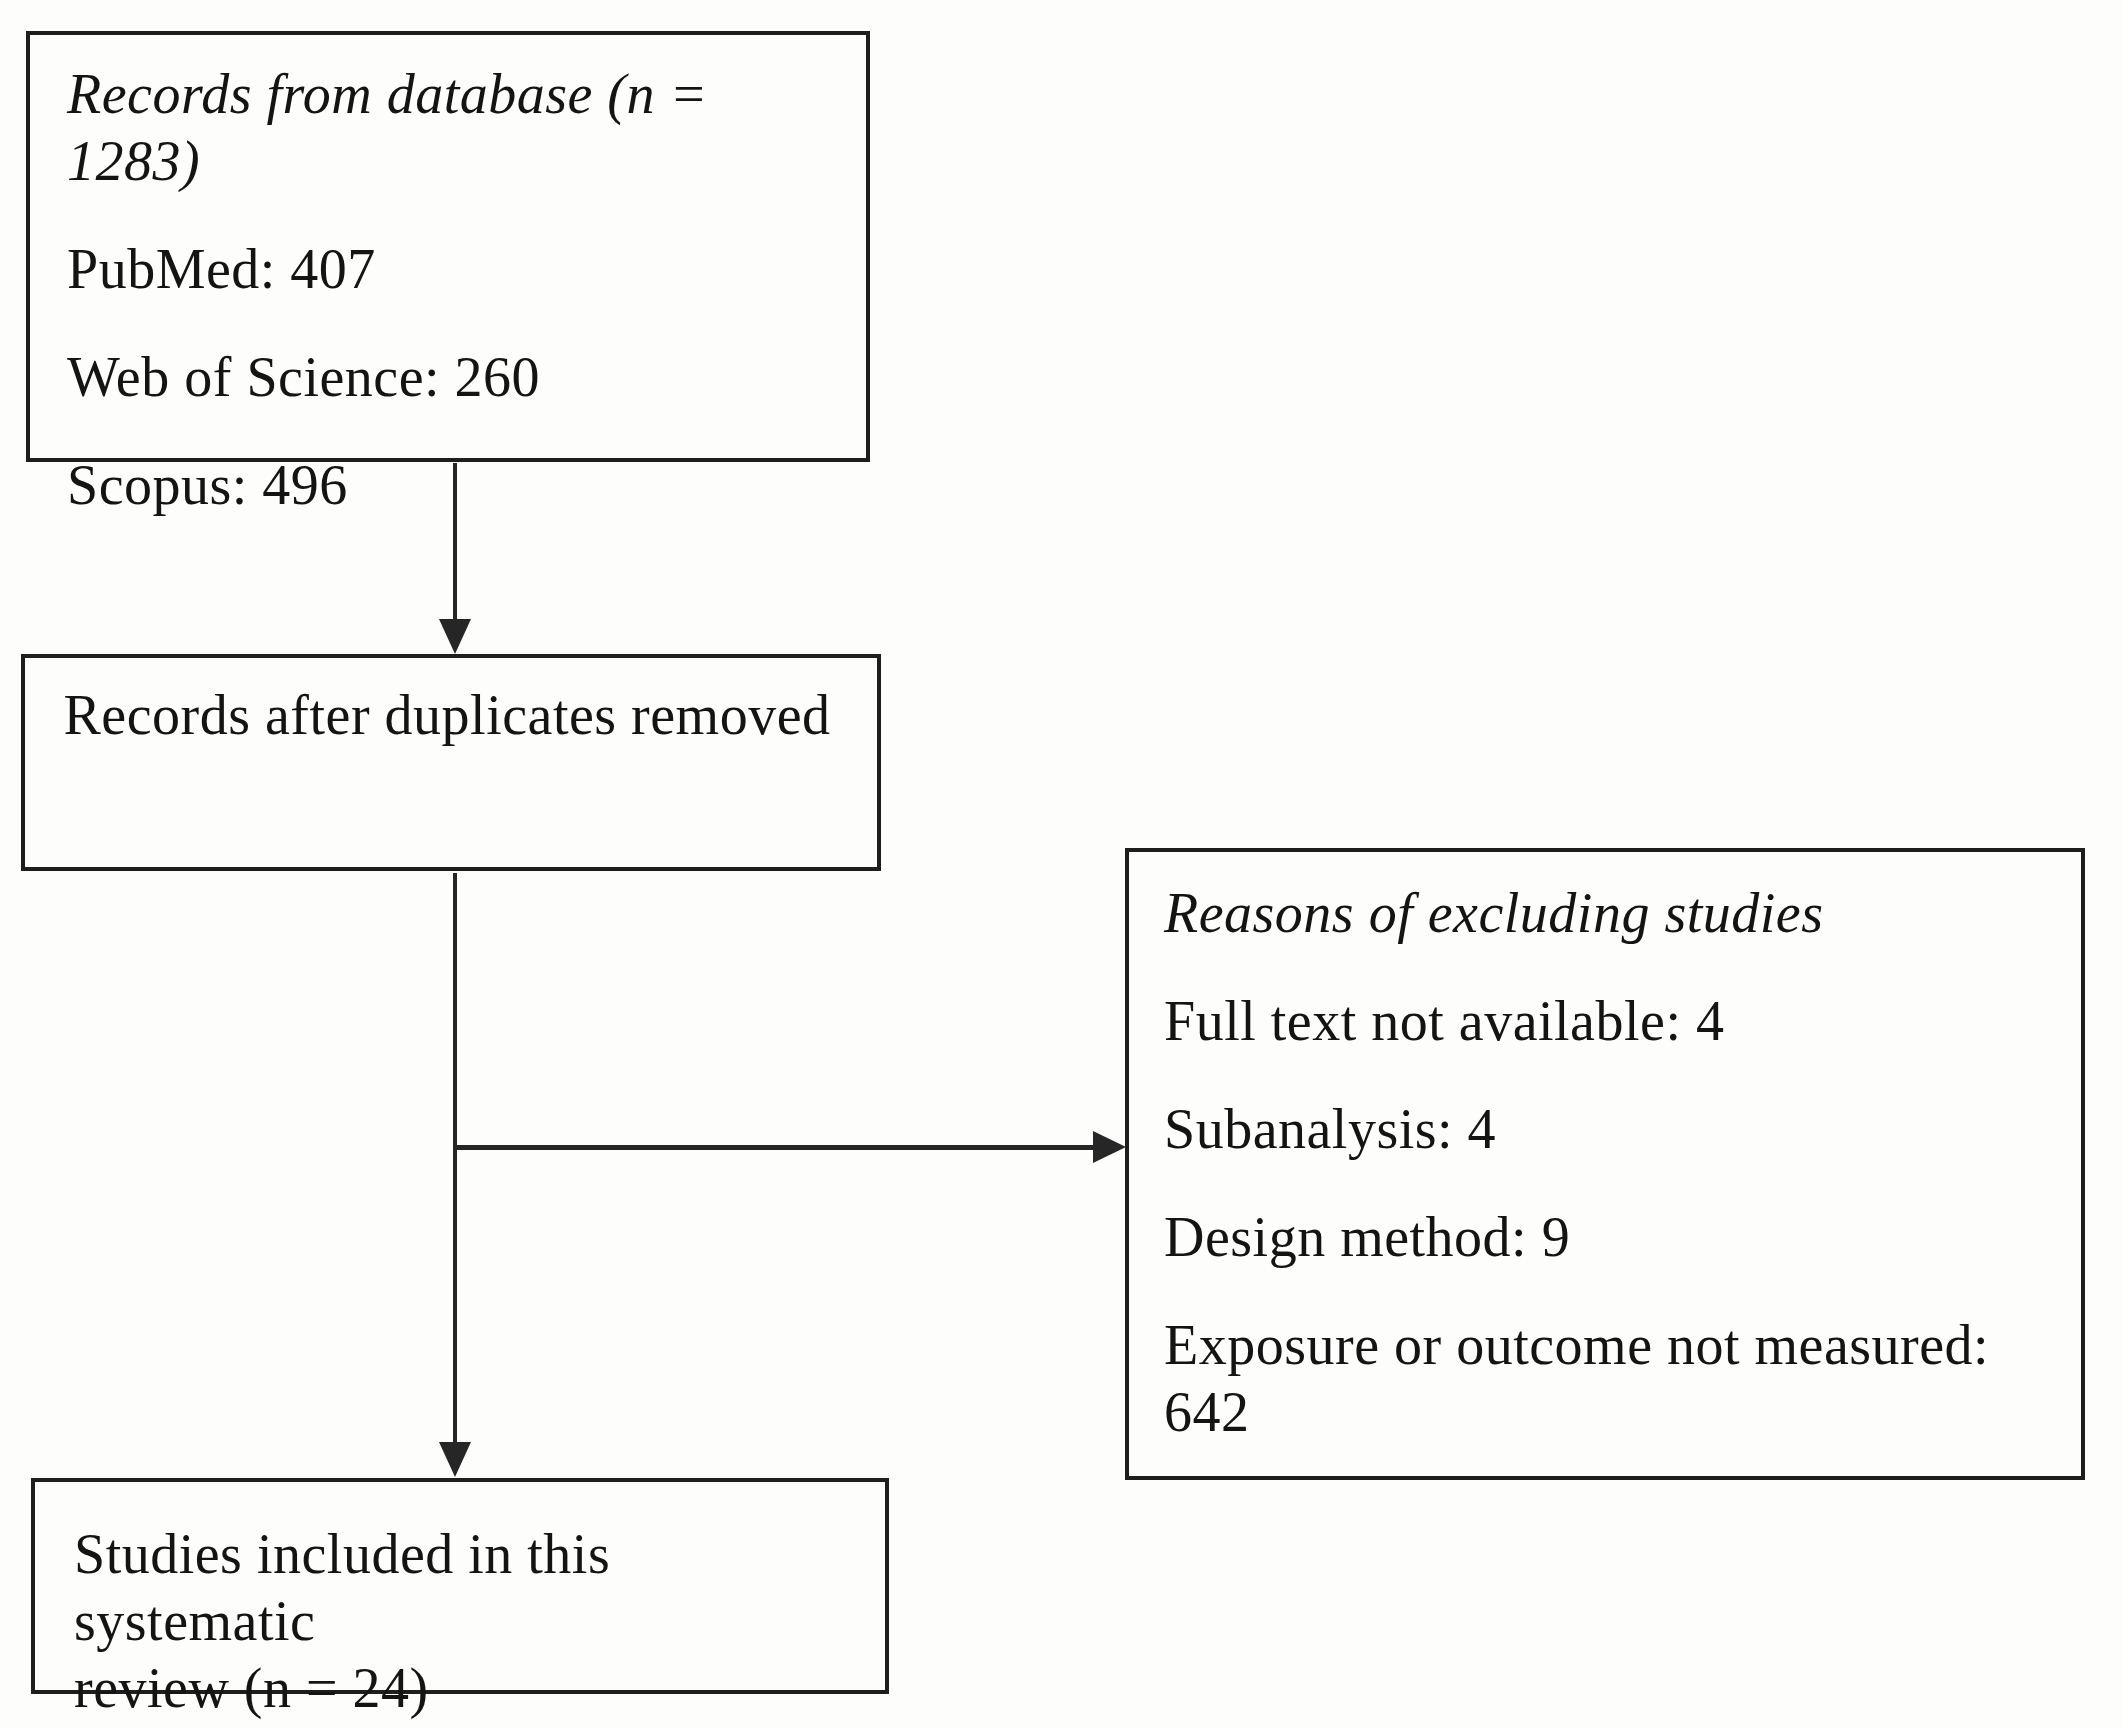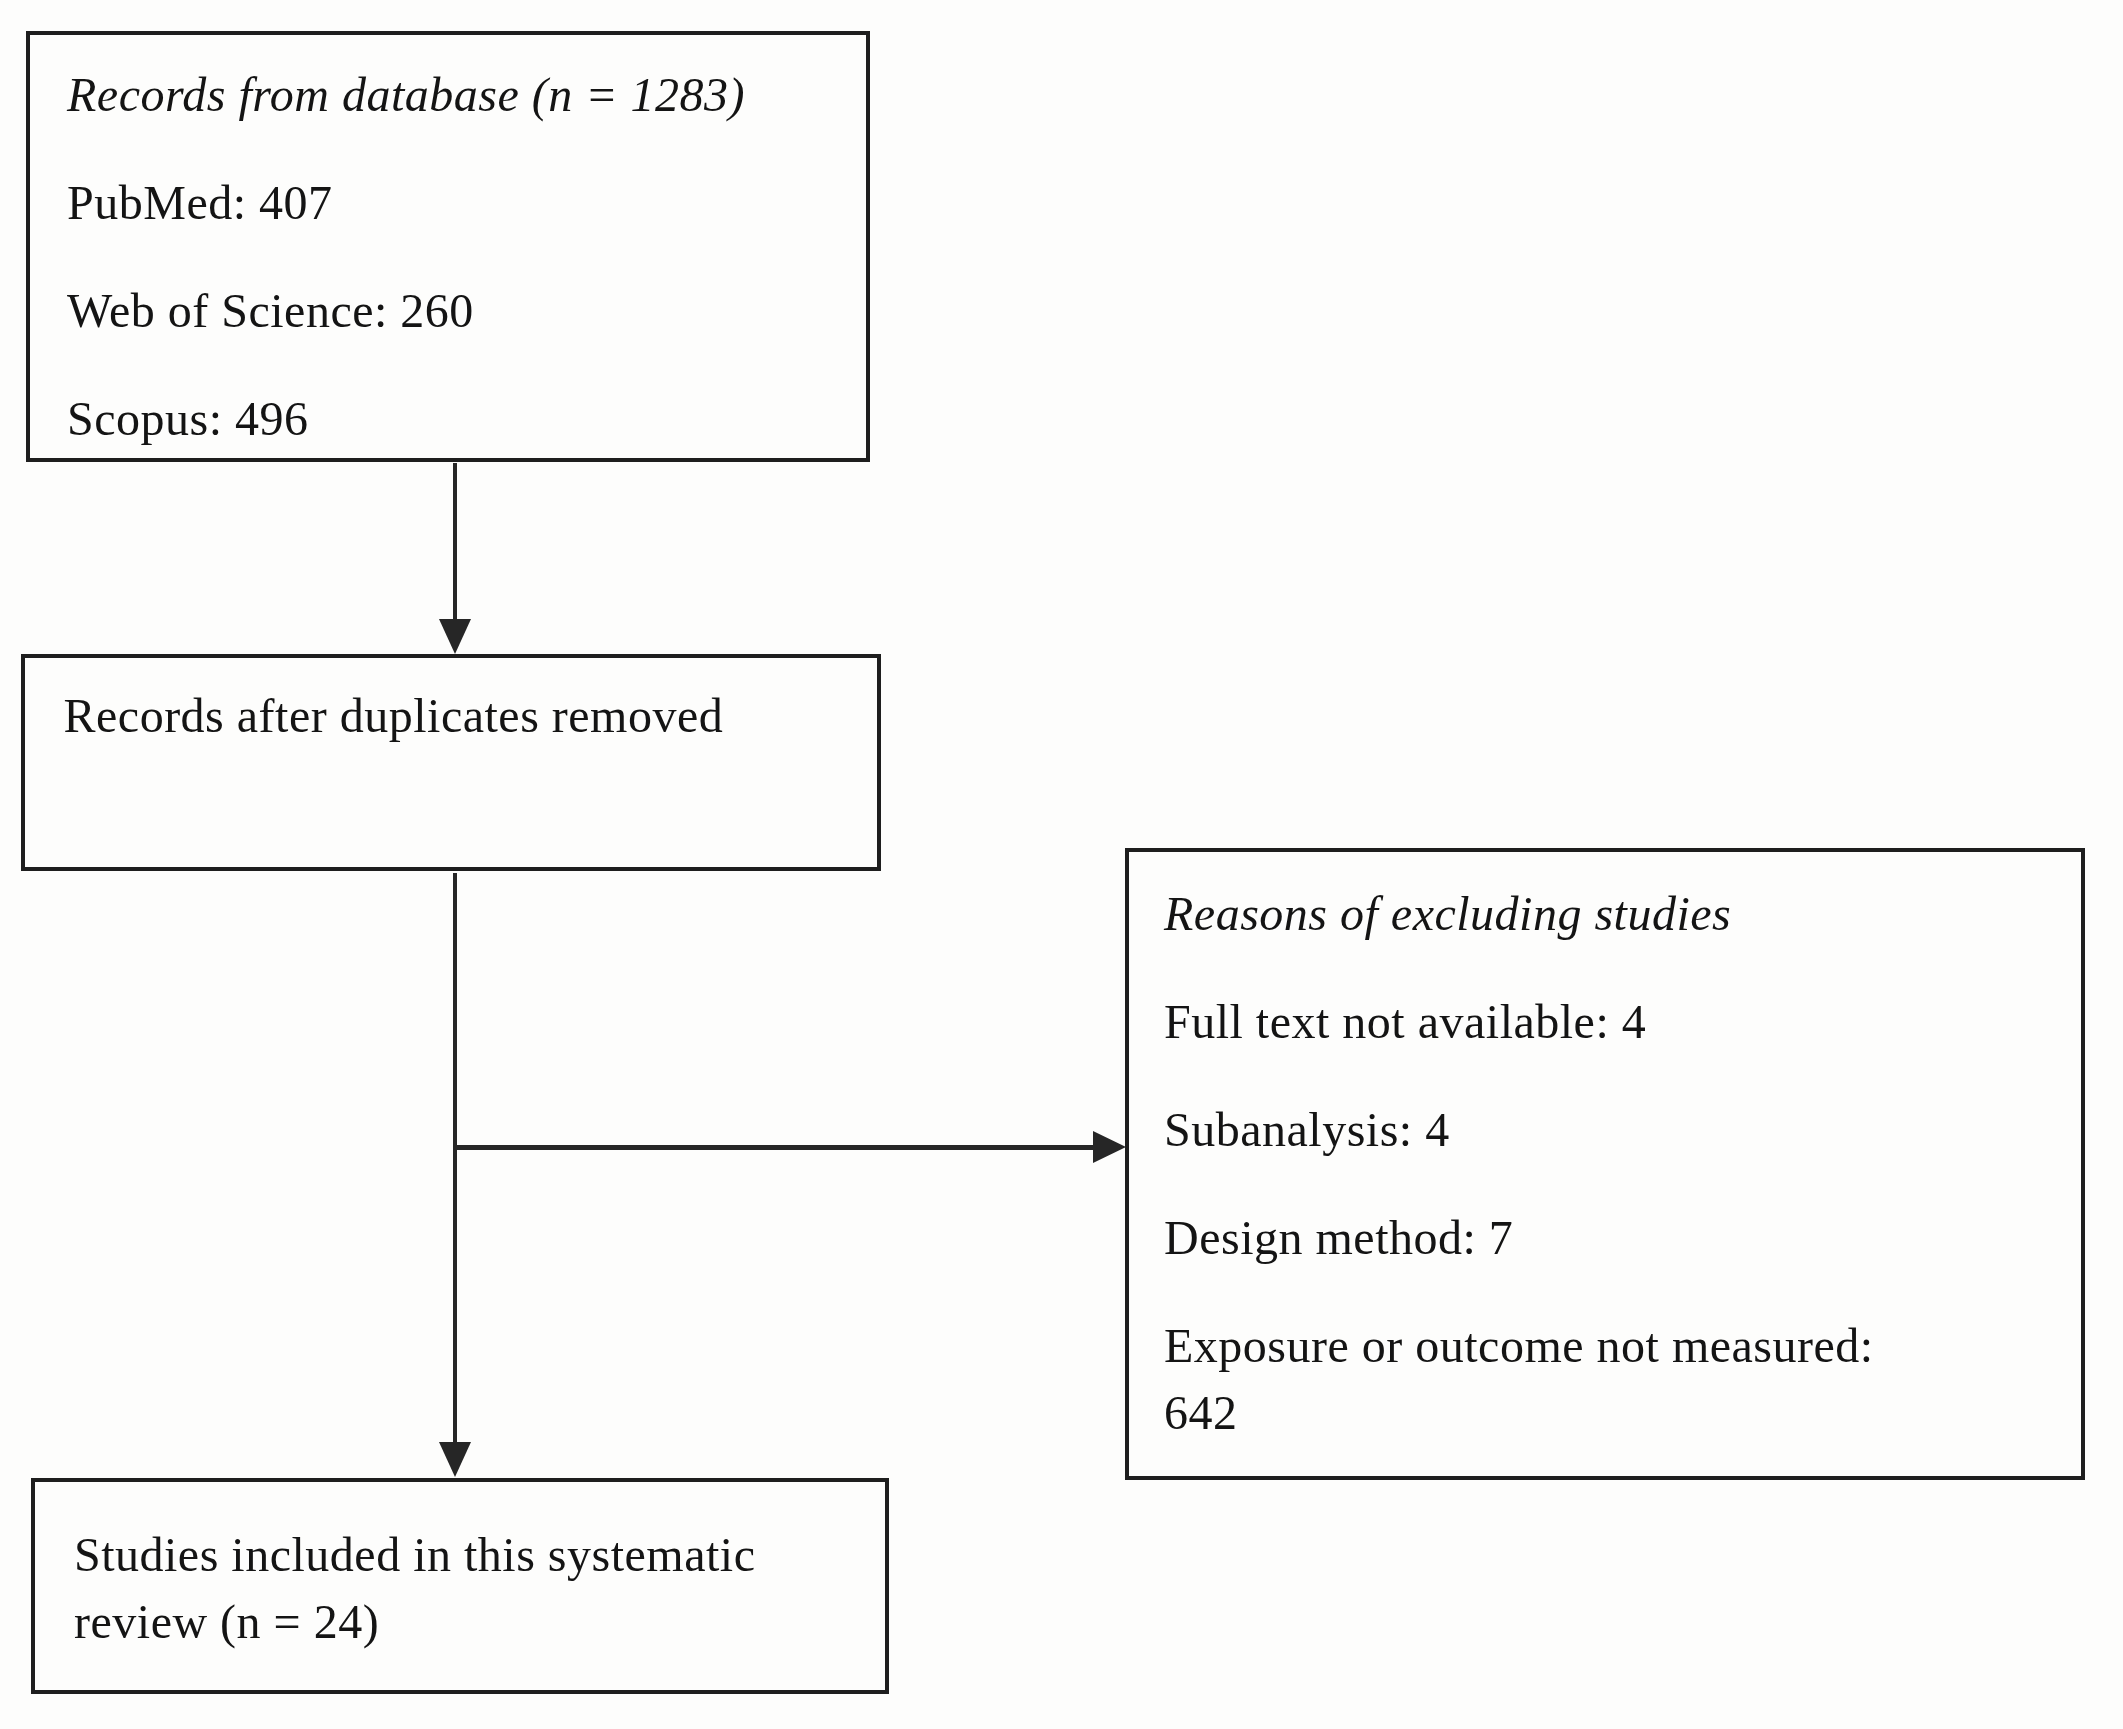--- a/index.html
+++ b/index.html
@@ -17,21 +17,21 @@
     overflow: hidden;
   }
   .box {
     position: absolute;
     border: 4.7px solid #1e1e1e;
     box-sizing: border-box;
     background: transparent;
   }
   .box p {
     margin: 0;
-    font-size: 48px;
+    font-size: 56px;
     line-height: 67px;
     letter-spacing: 0.5px;
   }
   .italic { font-style: italic; }
   .vline-text { display: block; }
 
   
   .box-database   { left: 26px;   top: 31px;   width: 844px;  height: 431px; padding: 26px 28px 0 37px; }
   .box-database p + p { margin-top: 41px; }
 
@@ -101,21 +101,21 @@
     <p class="italic">Reasons of excluding studies</p>
     <p>
       <span class="vline-text">Full text not available: 4</span>
       <span class="vline-text"></span>
     </p>
     <p>
       <span class="vline-text">Subanalysis: 4</span>
       <span class="vline-text"></span>
     </p>
     <p>
-      <span class="vline-text">Design method: 7</span>
+      <span class="vline-text">Design method: 9</span>
       <span class="vline-text"></span>
     </p>
     <p>
       <span class="vline-text">Exposure or outcome not measured:</span>
       <span class="vline-text">642</span>
     </p>
   </div>
 
   <div class="box box-included">
     <p>

